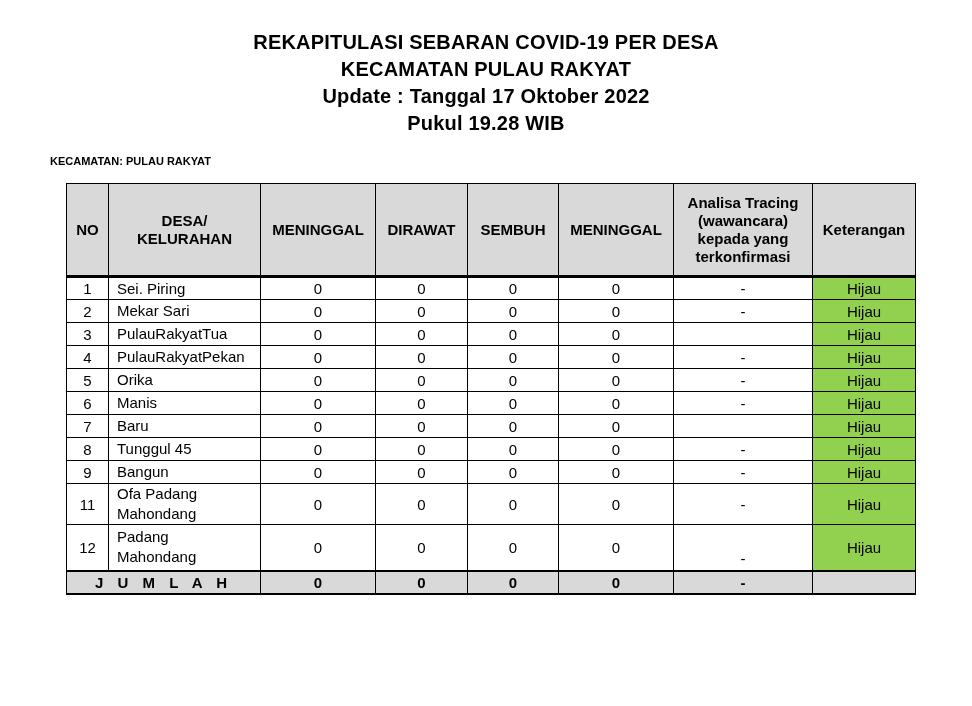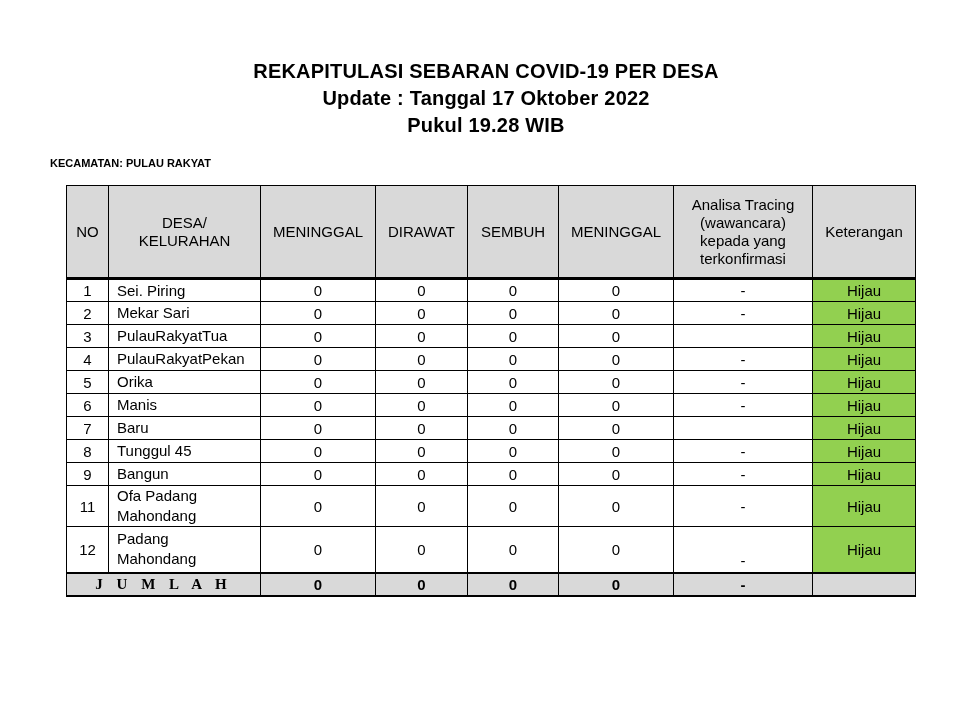--- a/index.html
+++ b/index.html
@@ -12,21 +12,21 @@
     height: 706px;
     position: relative;
     overflow: hidden;
     font-family: "Liberation Sans", sans-serif;
     color: #000000;
   }
   .page { width: 100%; height: 100%; }
 
   
   .title-block {
-    padding-top: 58px;
+    padding-top: 29px;
     text-align: center;
     font-weight: bold;
     font-size: 20px;
     line-height: 27px;
     letter-spacing: 0.2px;
   }
 
   
   .section-label {
     margin: 14px 0 0 50px;
@@ -42,21 +42,21 @@
     margin: 12px 0 0 66px;
     width: 849px;
     border: 1px solid var(--border-color, #000);
   }
   .data-table th, .data-table td {
     border: 1px solid var(--border-color, #000);
     overflow: hidden;
   }
   .data-table thead th {
     background: var(--header-bg, #d9d9d9);
-    font-weight: normal;
+    font-weight: bold;
     font-size: 15px;
     line-height: 18px;
     text-align: center;
     vertical-align: middle;
     white-space: pre-line;
     height: 87px;
     padding: 2px 3px;
     border-bottom: 3px solid var(--border-color, #000);
   }
   .data-table tbody td {
@@ -94,30 +94,30 @@
   tr.total-row { height: 23px; }
   tr.total-row td {
     background: var(--total-bg, #d9d9d9) !important;
     font-weight: bold;
     border-top: 2px solid var(--border-color, #000);
     border-bottom: 2px solid var(--border-color, #000);
   }
   tr.total-row td.total-label {
     letter-spacing: 5px;
     text-align: center;
-    font-family: Liberation Serif, serif;
   }
 </style>
 </head>
 <body>
 
 <div class="page">
 
   <div class="title-block">
     <div>REKAPITULASI SEBARAN COVID-19 PER DESA</div>
+    <div>KECAMATAN PULAU RAKYAT</div>
     <div>Update : Tanggal 17 Oktober 2022</div>
     <div>Pukul 19.28 WIB</div>
   </div>
 
   <div class="section-label">KECAMATAN: PULAU RAKYAT</div>
 
   <table class="data-table">
     <colgroup>
       <col style="width:42px">
       <col style="width:152px">

